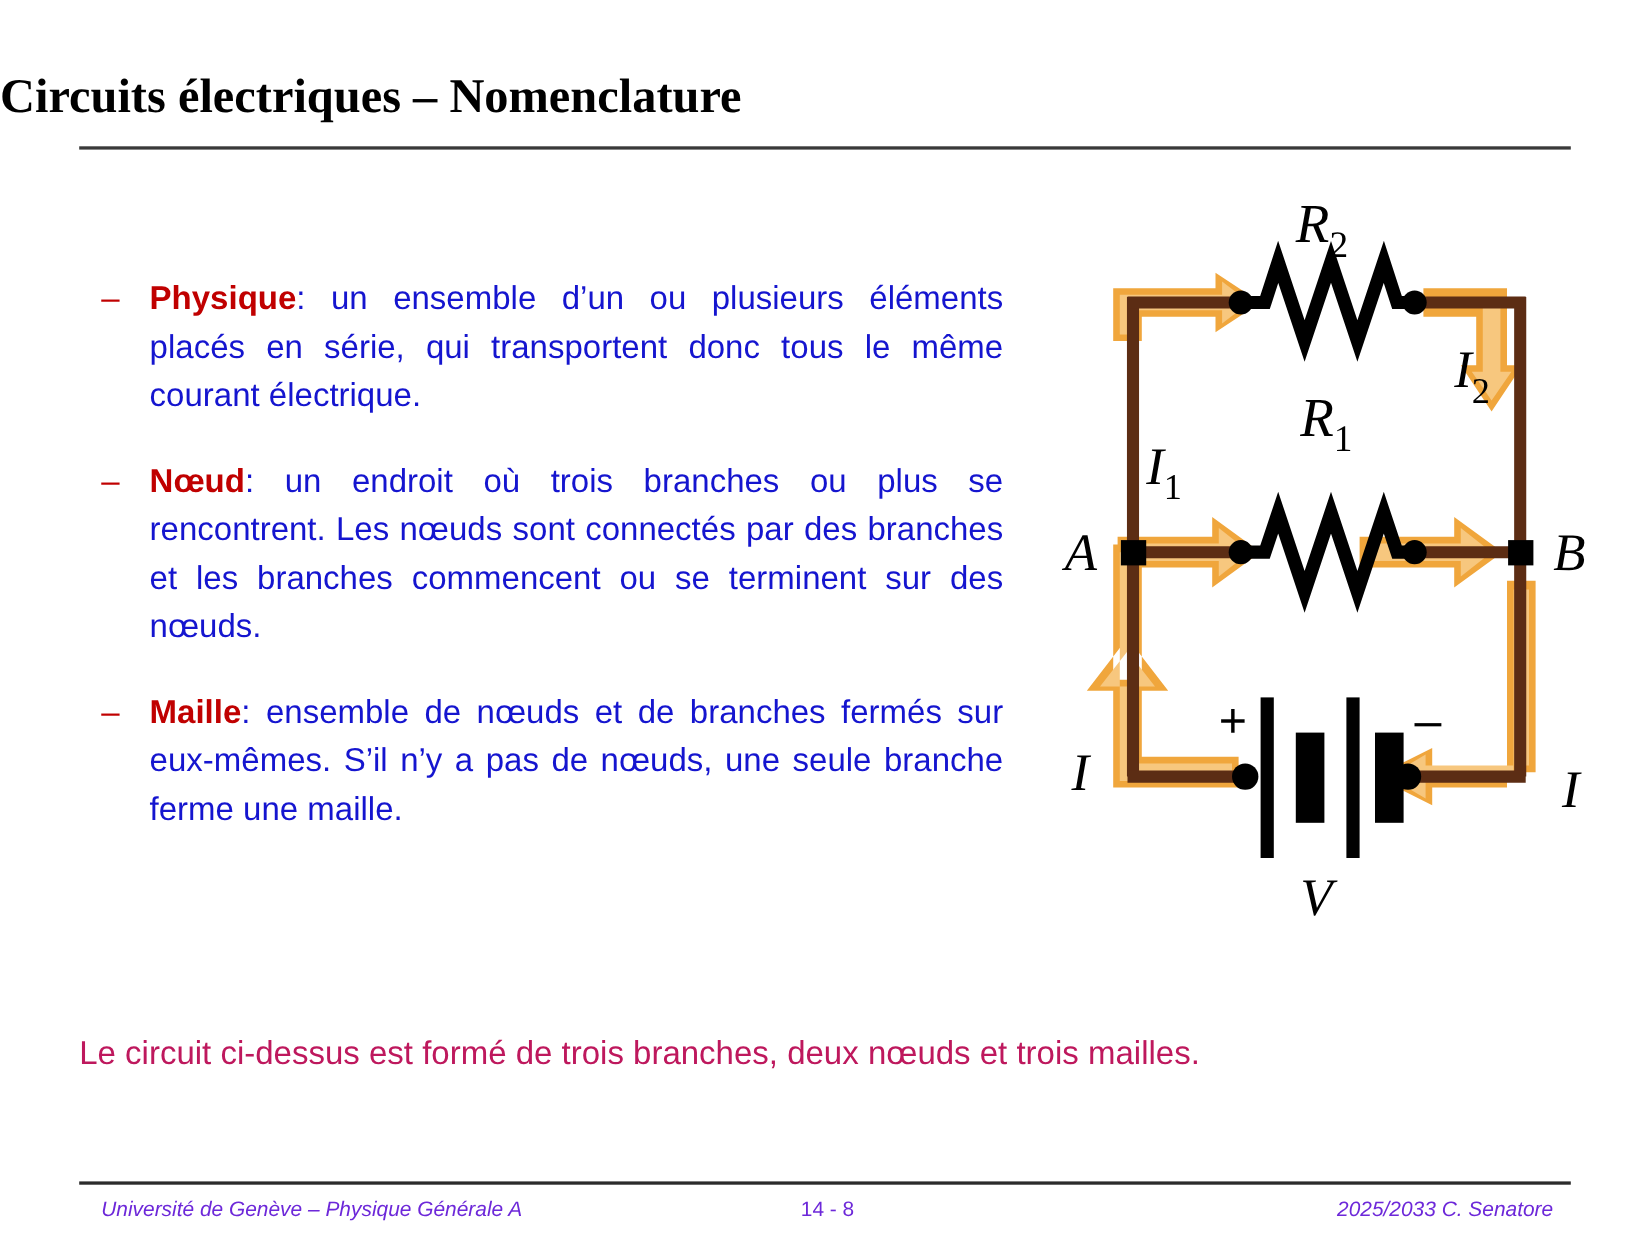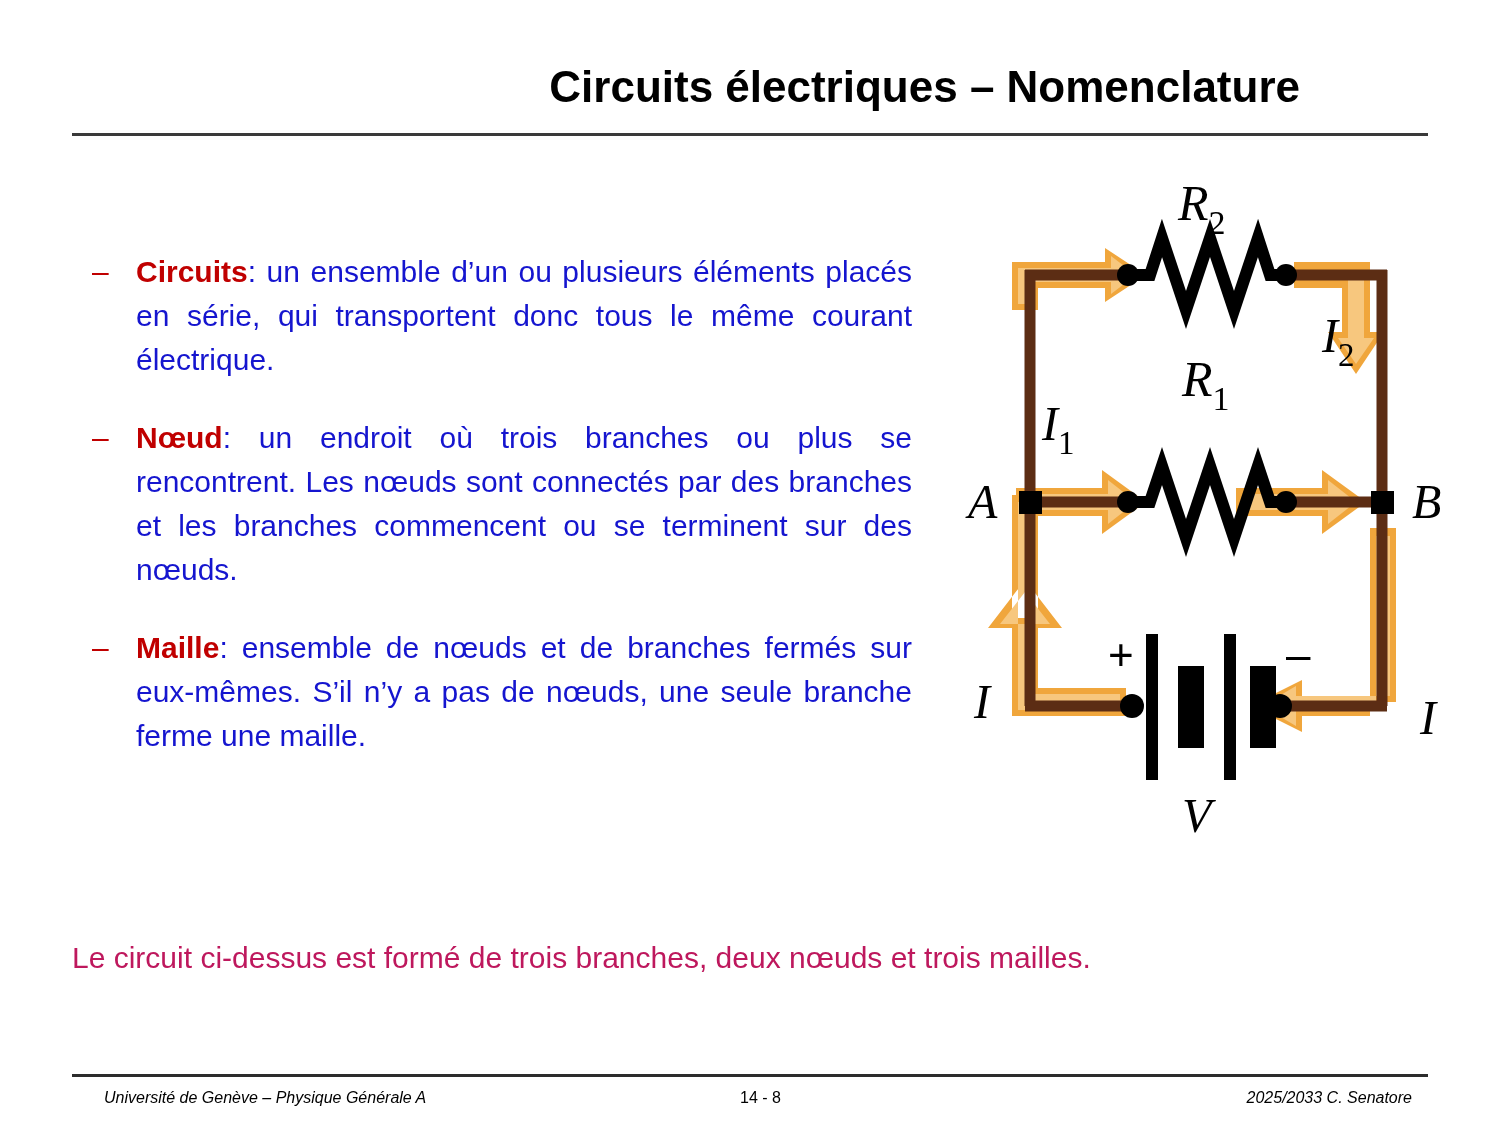--- a/index.html
+++ b/index.html
@@ -15,22 +15,22 @@
     font-family: "Liberation Sans", sans-serif;
     -webkit-font-smoothing: antialiased;
   }
 
   
   #slide-title {
     position: absolute;
     left: 0;
     top: 62px;
     width: 1300px;
-    text-align: right;
-    font-family: Liberation Sans, sans-serif;
+    text-align: left;
+    font-family: Liberation Serif, serif;
     font-weight: bold;
     font-size: 44px;
     color: #000000;
     letter-spacing: 0px;
   }
   #title-rule {
     position: absolute;
     left: 72px;
     top: 133px;
     width: 1356px;
@@ -90,26 +90,25 @@
     position: absolute;
     left: 72px;
     top: 1074px;
     width: 1356px;
     height: 0;
     border-top: 3px solid #2c2c2c;
   }
   .footer-text {
     position: absolute;
     top: 1089px;
-    font-size: 16px;
+    font-size: 19px;
     font-style: italic;
     font-family: "Liberation Sans", sans-serif;
-    color: #000000;
+    color: #6d28d9;
     white-space: nowrap;
-    margin-left: 12px;
   }
   #footer-left  { left: 92px; }
   #footer-center{ left: 728px; font-style: normal; font-weight: normal; }
   #footer-right { right: 88px; }
 
   
   #circuit-figure {
     position: absolute;
     left: 950px;
     top: 150px;
@@ -121,21 +120,21 @@
 </head>
 <body>
 
 <div id="slide-title">Circuits électriques – Nomenclature</div>
 <div id="title-rule"></div>
 
 <div id="bullet-list">
 
   <div class="bullet-row">
     <span class="bullet-dash">–</span>
-    <span class="bullet-body"><span class="term">Circuits</span><span class="colon">:</span><span>  un ensemble d’un ou plusieurs éléments placés en série, qui transportent donc tous le même courant électrique.</span></span>
+    <span class="bullet-body"><span class="term">Physique</span><span class="colon">:</span><span>  un ensemble d’un ou plusieurs éléments placés en série, qui transportent donc tous le même courant électrique.</span></span>
   </div>
 
   <div class="bullet-row">
     <span class="bullet-dash">–</span>
     <span class="bullet-body"><span class="term">Nœud</span><span class="colon">:</span><span>  un endroit où trois branches ou plus se rencontrent. Les nœuds sont connectés par des branches et les branches commencent ou se terminent sur des nœuds.</span></span>
   </div>
 
   <div class="bullet-row">
     <span class="bullet-dash">–</span>
     <span class="bullet-body"><span class="term">Maille</span><span class="colon">:</span><span>  ensemble de nœuds et de branches fermés sur eux-mêmes. S’il n’y a pas de nœuds, une seule branche ferme une maille.</span></span>

